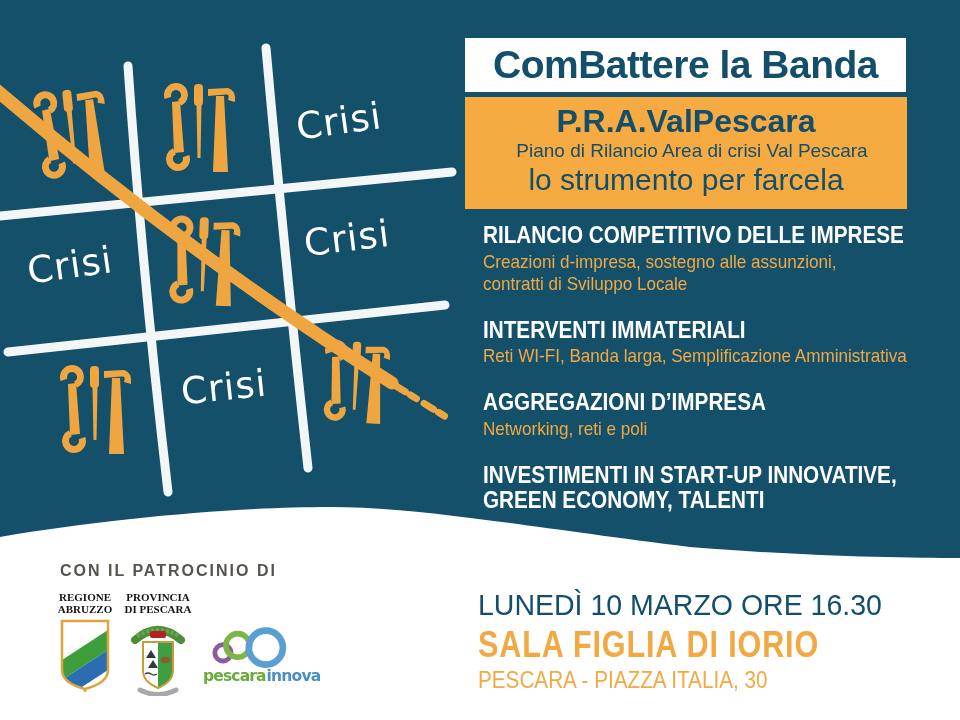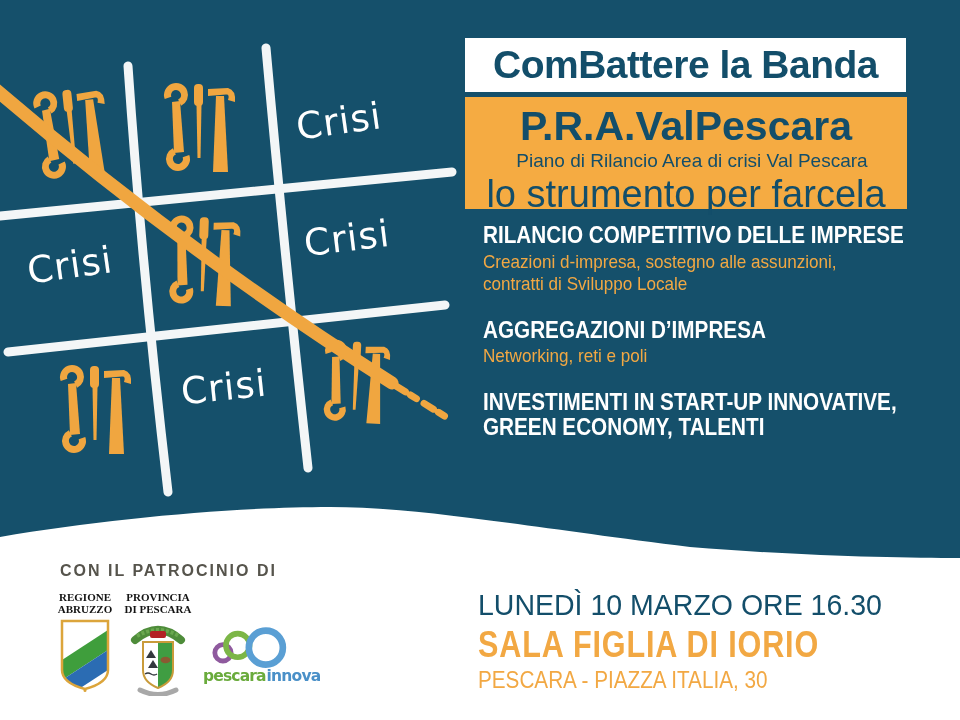--- a/index.html
+++ b/index.html
@@ -17,23 +17,23 @@
   .crisi.mr{left:304px;top:217px;transform:rotate(-7deg);}
   .crisi.bm{left:181px;top:366px;transform:rotate(-6deg);}
 
   
   .title-band{position:absolute;left:465px;top:38px;width:441px;height:54px;background:#ffffff;
               display:flex;align-items:center;justify-content:center;}
   .title-band h1{margin:0;font-size:39px;font-weight:bold;color:#134e6a;letter-spacing:-0.5px;white-space:nowrap;}
 
   .program-box{position:absolute;left:465px;top:97px;width:442px;height:112px;background:#f5ab42;
                color:#134e6a;text-align:center;}
-  .program-name{font-size:41px;font-weight:bold;margin-top:7px;line-height:1.1;}
+  .program-name{font-size:32px;font-weight:bold;margin-top:7px;line-height:1.1;}
   .program-sub{font-size:19px;line-height:1.1;margin-top:2px;padding-left:12px;}
-  .program-tagline{font-size:38px;line-height:1.12;margin-top:1px;}
+  .program-tagline{font-size:30px;line-height:1.12;margin-top:1px;}
 
   .agenda{position:absolute;left:483px;top:223px;width:460px;}
   .agenda-item{margin-bottom:23px;}
   .agenda-title{color:#ffffff;font-weight:bold;font-size:23px;line-height:1.08;
                 transform:scaleX(.9);transform-origin:left;white-space:nowrap;}
   .agenda-sub{color:#f2a843;font-size:19px;line-height:1.15;margin-top:3px;
               transform:scaleX(.9);transform-origin:left;white-space:nowrap;}
 
   
   .patronage{position:absolute;left:60px;top:562px;font-size:16px;font-weight:bold;
@@ -115,20 +115,24 @@
     <div class="program-tagline">lo strumento per farcela</div>
   </div>
 
   <div class="agenda">
     <div class="agenda-item">
       <div class="agenda-title">RILANCIO COMPETITIVO DELLE IMPRESE</div>
       <div class="agenda-sub">Creazioni d-impresa, sostegno alle assunzioni,</div>
       <div class="agenda-sub" style="margin-top:0;">contratti di Sviluppo Locale</div>
     </div>
     <div class="agenda-item">
+      <div class="agenda-title">INTERVENTI IMMATERIALI</div>
+      <div class="agenda-sub">Reti WI-FI, Banda larga, Semplificazione Amministrativa</div>
+    </div>
+    <div class="agenda-item">
       <div class="agenda-title">AGGREGAZIONI D’IMPRESA</div>
       <div class="agenda-sub">Networking, reti e poli</div>
     </div>
     <div class="agenda-item">
       <div class="agenda-title">INVESTIMENTI IN START-UP INNOVATIVE,</div>
       <div class="agenda-title">GREEN ECONOMY, TALENTI</div>
     </div>
   </div>
 
   <div class="patronage">CON IL PATROCINIO DI</div>

